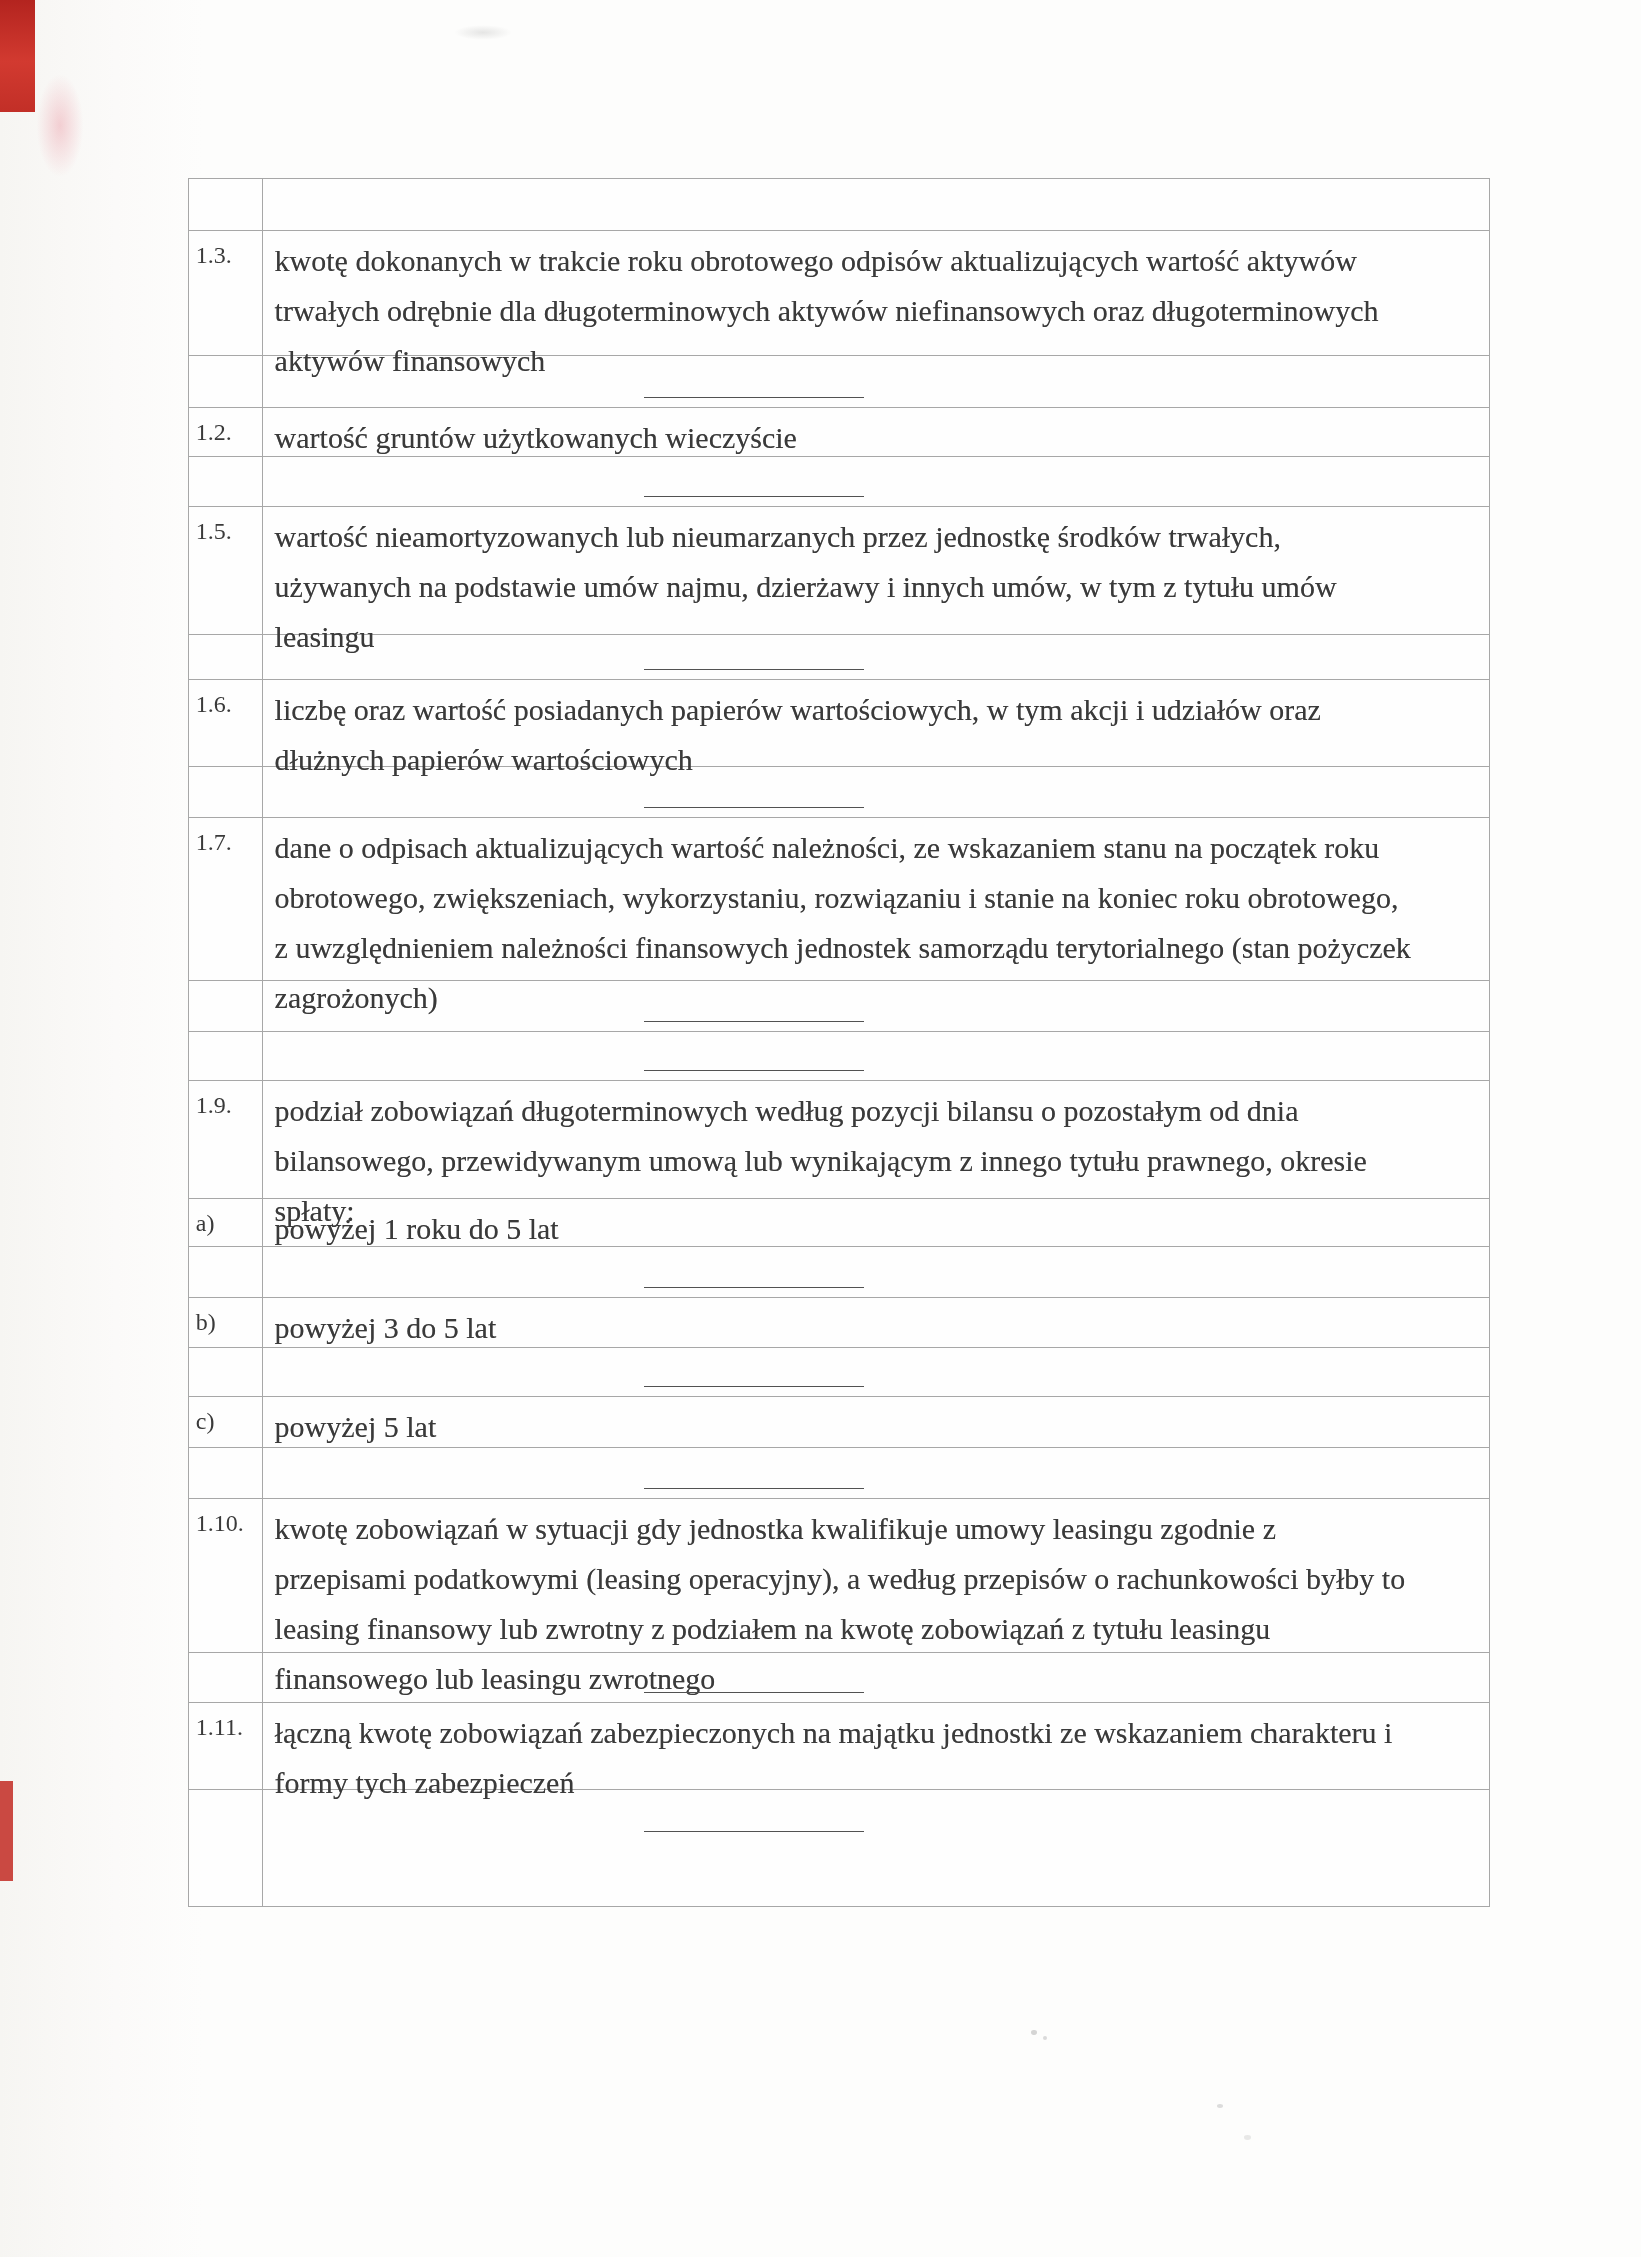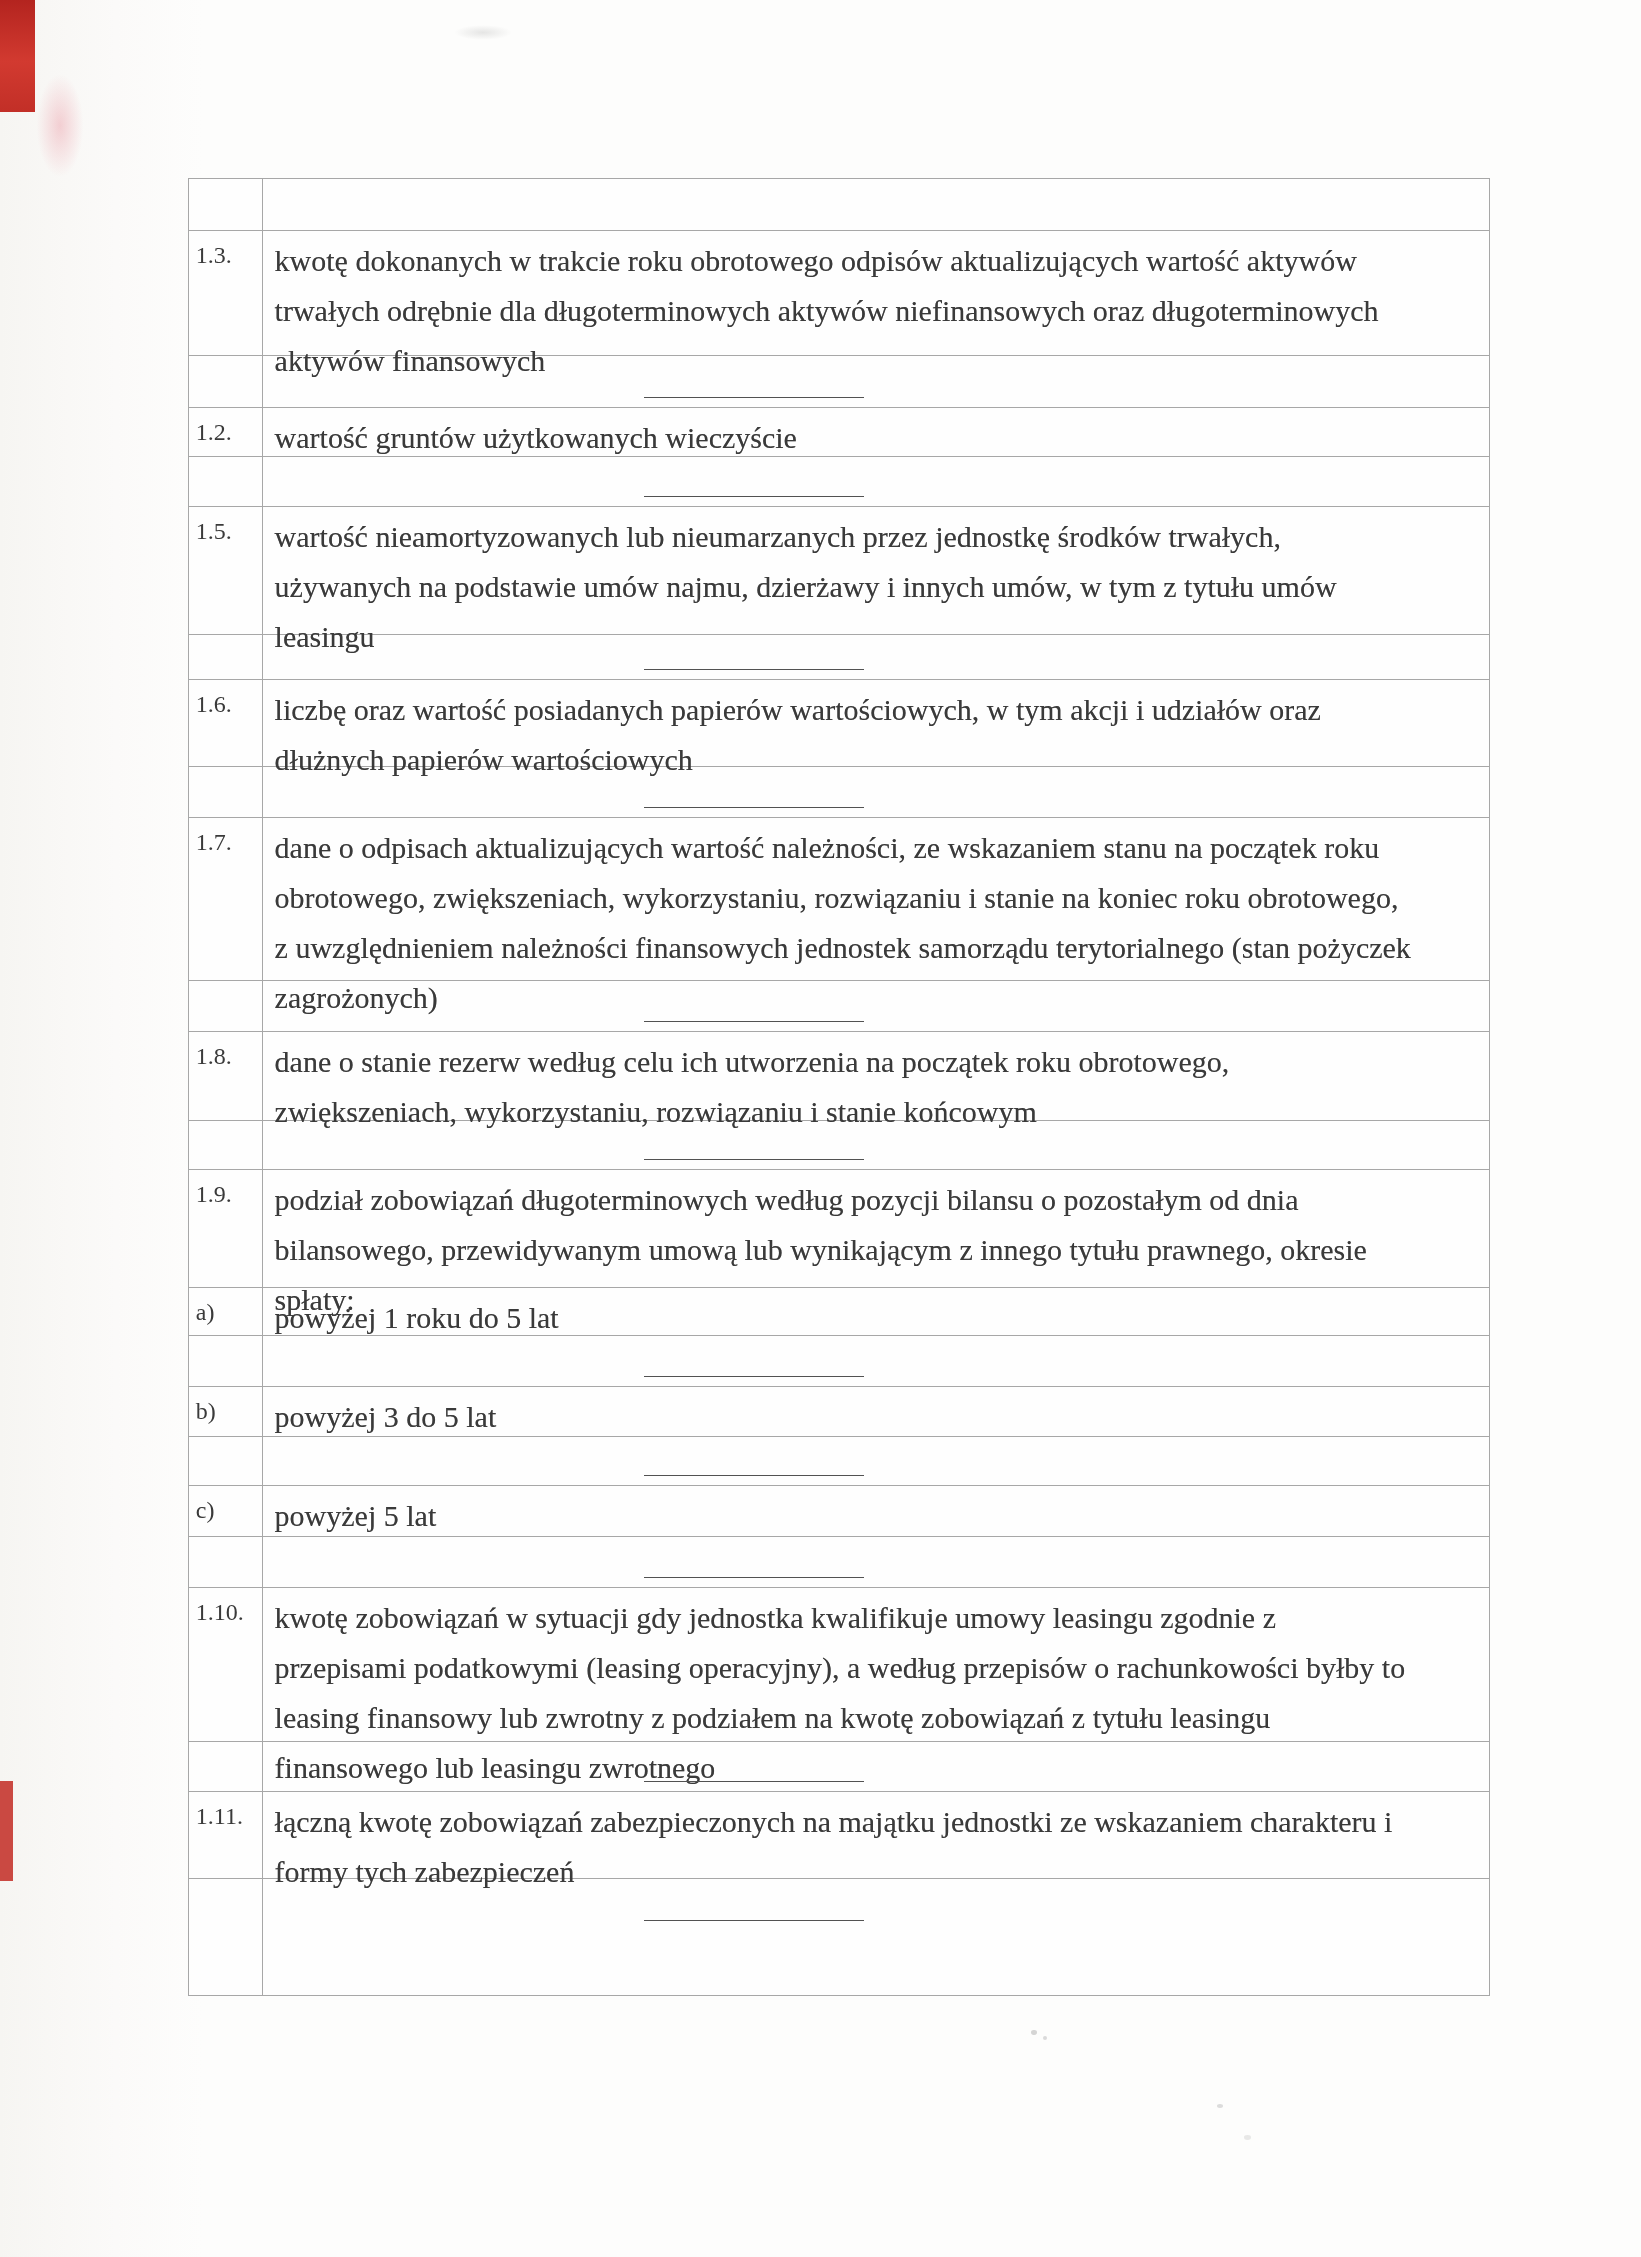--- a/index.html
+++ b/index.html
@@ -139,25 +139,20 @@
 obrotowego, zwiększeniach, wykorzystaniu, rozwiązaniu i stanie na koniec roku obrotowego,
 z uwzględnieniem należności finansowych jednostek samorządu terytorialnego (stan pożyczek
 zagrożonych)</div>
   </div>
 
   <div class="row" style="height:51px">
     <div class="cell no"></div>
     <div class="cell txt"><div class="answer-line"></div></div>
   </div>
 
-  <div class="row" style="height:89px">
-    <div class="cell no">1.8.</div>
-    <div class="cell txt">dane o stanie rezerw według celu ich utworzenia na początek roku obrotowego,
-zwiększeniach, wykorzystaniu, rozwiązaniu i stanie końcowym</div>
-  </div>
 
   <div class="row" style="height:49px">
     <div class="cell no"></div>
     <div class="cell txt"><div class="answer-line"></div></div>
   </div>
 
   <div class="row" style="height:118px">
     <div class="cell no">1.9.</div>
     <div class="cell txt">podział zobowiązań długoterminowych według pozycji bilansu o pozostałym od dnia
 bilansowego, przewidywanym umową lub wynikającym z innego tytułu prawnego, okresie

